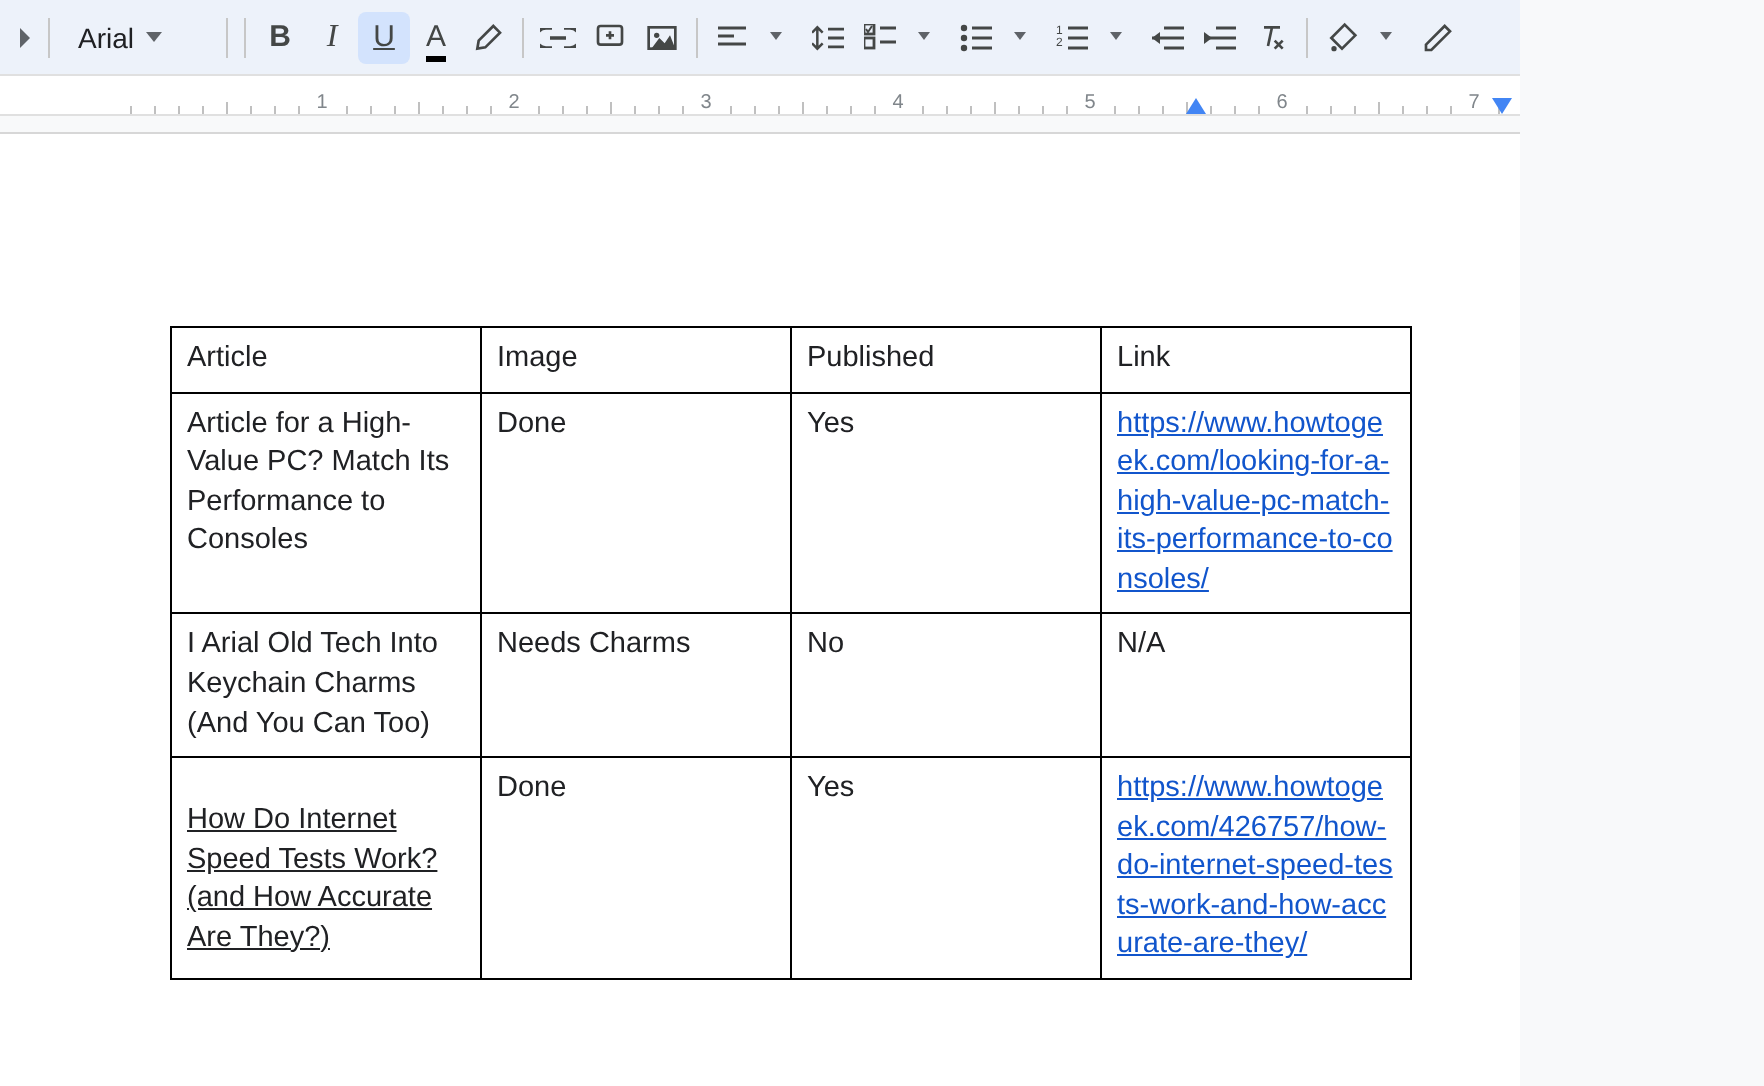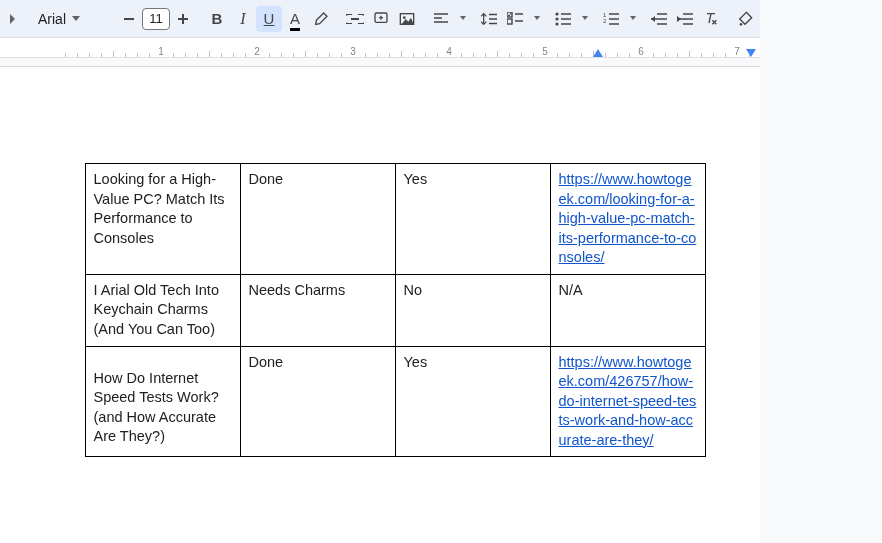--- a/index.html
+++ b/index.html
@@ -27,55 +27,41 @@
   .indent-marker svg { fill: #4285f4; }
 
   
   .page-wrap { height: calc(543px - 38px - 20px); overflow: auto; }
   .page-pad { display: flex; justify-content: center; padding-top: 8px; }
   .page { width: 816px; min-height: 1056px; background: #fff; border: 1px solid #d7d7d7; padding: 96px 72px 72px 72px; position: relative; }
   .doc-table { border-collapse: collapse; width: 620px; margin-left: 30px; table-layout: fixed; }
   .doc-table td { border: 1px solid #000; padding: 6px 8px; font-size: 14.5px; color: #202124; vertical-align: top; line-height: 1.35; }
   .doc-table td.linkcell a { color: #1155cc; text-decoration: underline; word-break: break-all; }
   .hdr td { font-weight: 400; }
-  .row-3 td:first-child { padding-top: 22px; }
+  .row-3 td:first-child { padding-top: 22px; text-decoration: underline; }
 </style>
 </head>
 <body>
 
 <div class="app">
 
   <div class="toolbar">
     <div class="tbtn" style="width:14px;min-width:14px;">
         <svg width="6" height="10" viewBox="0 0 6 10">
           <path d="M0 0 L5 5 L0 10 Z" fill="#5f6368"></path>
         </svg>
       </div>
     <div class="sep"></div>
     <div class="font-box">
       <span class="font-name">Arial</span>
       <svg width="8" height="6">
           <path d="M0 0 L8 0 L4 5 Z" fill="#5f6368"></path>
         </svg>
     </div>
     <div class="sep"></div>
-    <div class="size-group">
-      <div class="tbtn">
-          <svg width="10" height="2">
-            <rect width="10" height="2" fill="#444746"></rect>
-          </svg>
-        </div>
-      <input class="size-input" value="11" style="">
-      <div class="tbtn">
-          <svg width="10" height="10">
-            <rect x="4" y="0" width="2" height="10" fill="#444746"></rect>
-            <rect x="0" y="4" width="10" height="2" fill="#444746"></rect>
-          </svg>
-        </div>
-    </div>
     <div class="sep"></div>
     <div class="tbtn">
         <span style="font-weight:700;font-size:15px;">B</span>
       </div>
     <div class="tbtn">
         <span style="font-style:italic;font-family:serif;font-size:16px;">I</span>
       </div>
     <div class="tbtn" style="background:#d3e3fd;">
         <span style="text-decoration:underline;font-size:15px;">U</span>
       </div>
@@ -285,22 +271,28 @@
     <div class="page-pad">
       <div class="page">
         <table class="doc-table">
           <colgroup>
               <col style="width:155px">
               <col style="width:155px">
               <col style="width:155px">
               <col style="width:155px">
             </colgroup>
           <tbody>
+              <tr class="hdr">
+            <td>Article</td>
+            <td>Image</td>
+            <td>Published</td>
+            <td>Link</td>
+          </tr>
           <tr>
-            <td>Looking for a High-Value PC? Match Its Performance to Consoles</td>
+            <td>Article for a High-Value PC? Match Its Performance to Consoles</td>
             <td>Done</td>
             <td>Yes</td>
             <td class="linkcell"><a href="#">https://www.howtogeek.com/looking-for-a-high-value-pc-match-its-performance-to-consoles/</a></td>
           </tr>
           <tr>
             <td>I Arial Old Tech Into Keychain Charms (And You Can Too)</td>
             <td>Needs Charms</td>
             <td>No</td>
             <td>N/A</td>
           </tr>

